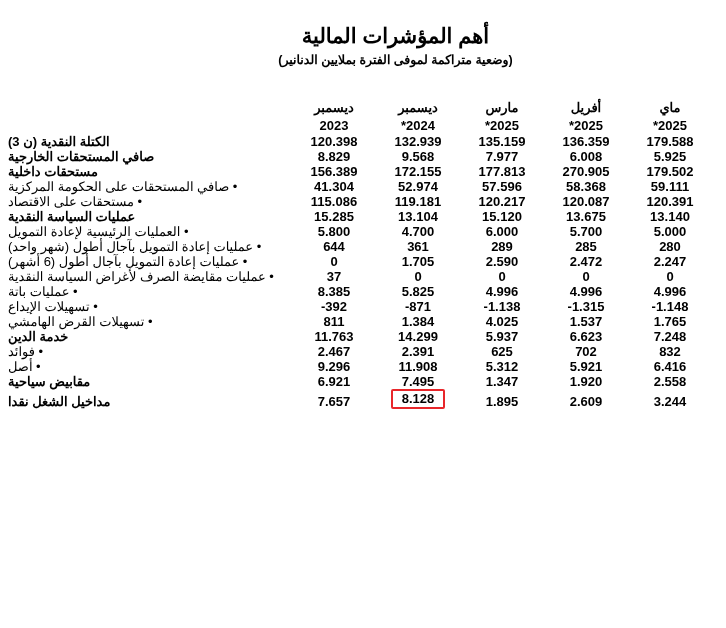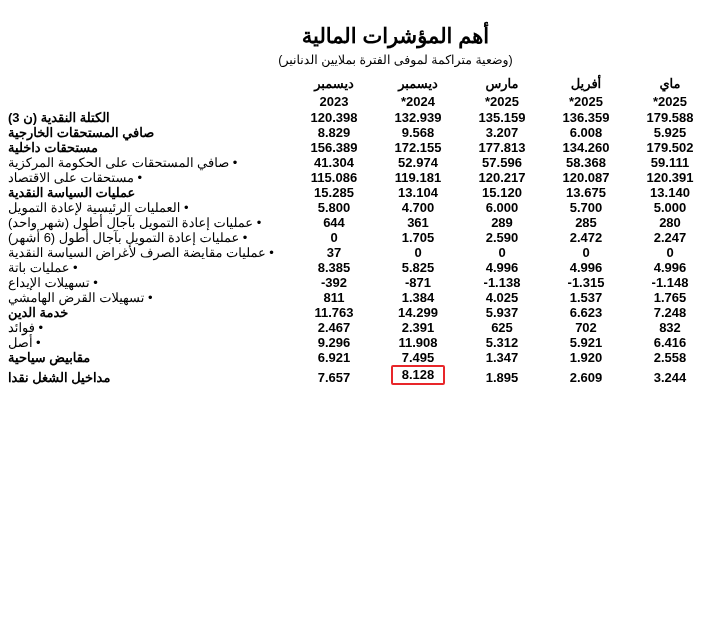--- a/index.html
+++ b/index.html
@@ -25,22 +25,22 @@
     text-align: center;
     font-size: 21px;
     font-weight: bold;
     letter-spacing: 0px;
     margin: 6px 0 4px 0;
     direction: rtl;
   }
   .doc-subtitle {
     text-align: center;
     font-size: 12.5px;
-    font-weight: normal;
-    margin: 0 0 8px 0;
+    font-weight: bold;
+    margin: 0 0 32px 0;
     direction: rtl;
   }
   table.fin {
     width: 698px;
     border-collapse: collapse;
     direction: rtl;
     table-layout: fixed;
   }
   table.fin col.labelcol { width: 274px; }
   table.fin col.numcol { width: 84px; }
@@ -143,30 +143,30 @@
         <td class="num">135.159</td>
         <td class="num">132.939</td>
         <td class="num">120.398</td>
         <td></td>
         <td class="label">الكتلة النقدية (ن 3)</td>
       </tr>
 
       <tr>
         <td class="num">5.925</td>
         <td class="num">6.008</td>
-        <td class="num">3.207</td>
+        <td class="num">7.977</td>
         <td class="num">9.568</td>
         <td class="num">8.829</td>
         <td></td>
         <td class="label">صافي المستحقات الخارجية</td>
       </tr>
 
       <tr>
         <td class="num">179.502</td>
-        <td class="num">134.260</td>
+        <td class="num">270.905</td>
         <td class="num">177.813</td>
         <td class="num">172.155</td>
         <td class="num">156.389</td>
         <td></td>
         <td class="label">مستحقات داخلية</td>
       </tr>
 
       <tr class="indent">
         <td class="num">59.111</td>
         <td class="num">58.368</td>

